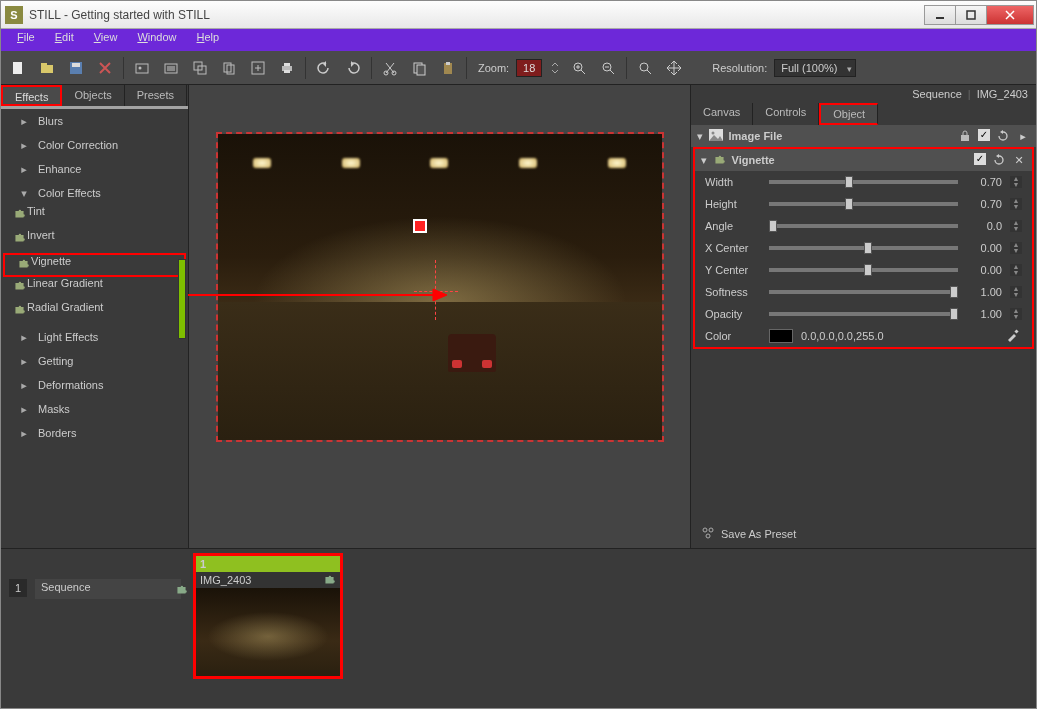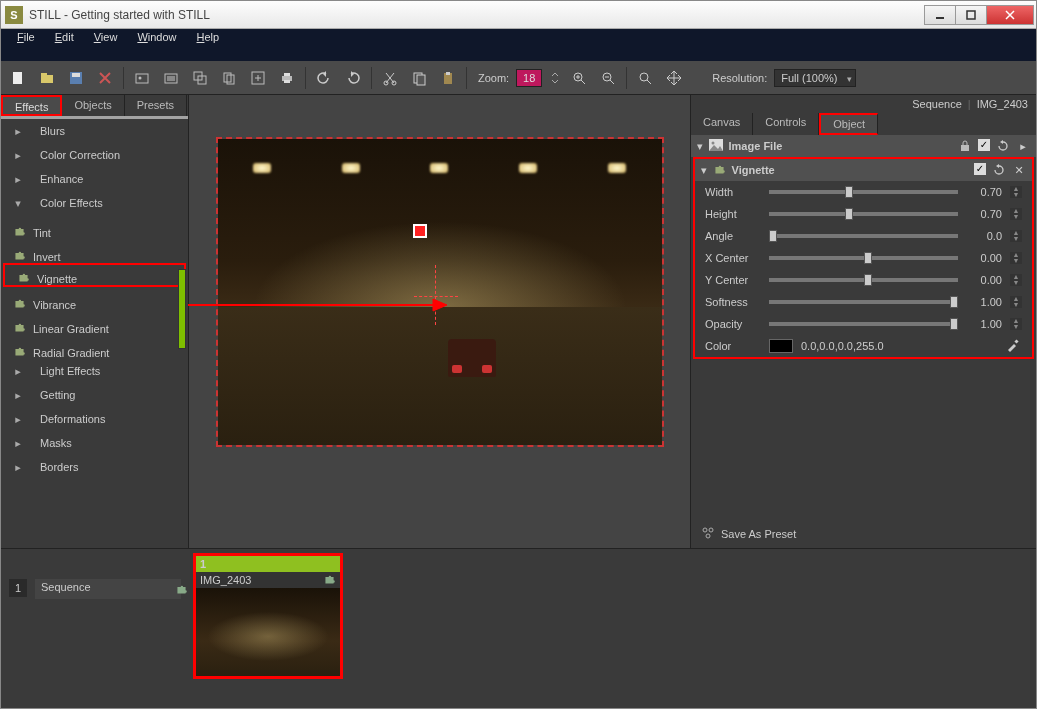--- a/index.html
+++ b/index.html
@@ -5,45 +5,45 @@
 * { margin:0; padding:0; box-sizing:border-box; font-family:Tahoma,Arial,sans-serif; font-size:11px; color:#ccc; user-select:none; }
 body { background:#e8e8e8; width:1037px; height:709px; overflow:hidden; }
 .window { width:1037px; height:709px; background:#3a3a3a; border:1px solid #888; display:flex; flex-direction:column; }
 .titlebar { height:28px; background:linear-gradient(#fdfdfd,#e8e8e8); display:flex; align-items:center; padding:0 2px; border-bottom:1px solid #aaa; }
 .titlebar .appicon { width:18px; height:18px; background:#8a8a40; color:#fff; display:flex; align-items:center; justify-content:center; font-weight:bold; margin-right:6px; margin-left:2px; }
 .titlebar .title { color:#444; font-size:12px; flex:1; }
 .winbtns { display:flex; gap:0; }
 .winbtn { width:32px; height:20px; display:flex; align-items:center; justify-content:center; background:linear-gradient(#f5f5f5,#ddd); border:1px solid #999; margin-left:-1px; }
 .winbtn.close { width:48px; background:linear-gradient(#e66,#c33); color:#fff; }
 .winbtn svg { width:10px; height:10px; }
-.menubar { height:22px; background:#0f172a; display:flex; align-items:flex-end; padding:16px 6px; }
+.menubar { height:22px; background:#6d28d9; display:flex; align-items:flex-start; padding:0 6px; }
 .menuitem { padding:2px 10px; color:#ddd; text-decoration:underline; text-decoration-color:transparent; }
 .menuitem::first-letter { text-decoration:underline; }
 .toolbar { height:34px; background:#4a4a4a; display:flex; align-items:center; padding:0 6px; gap:7px; border-bottom:1px solid #222; }
 .tbtn { width:22px; height:22px; display:flex; align-items:center; justify-content:center; background:#4a4a4a; }
 .tbtn svg { width:16px; height:16px; }
 .sep { width:1px; height:22px; background:#333; }
 .zoomlbl { color:#ccc; margin-left:4px; }
-.zoomval { width:26px; height:18px; background:#be185d; border:1px solid #222; color:#ddd; text-align:center; line-height:16px; }
+.zoomval { width:26px; height:18px; background:#7f1d1d; border:1px solid #222; color:#ddd; text-align:center; line-height:16px; }
 .reslbl { margin-left:20px; }
 .resdrop { height:18px; background:#333; border:1px solid #222; padding:0 18px 0 6px; line-height:16px; position:relative; }
 .resdrop::after { content:'▾'; position:absolute; right:4px; top:1px; color:#aaa; font-size:9px; }
 
 .maingrid { flex:1; display:grid; grid-template-columns:188px 1fr 346px; grid-template-rows:1fr 160px; background:#3a3a3a; }
 .leftpanel { grid-column:1; grid-row:1; background:#3a3a3a; border-right:1px solid #222; display:flex; flex-direction:column; }
 .tabs { display:flex; height:24px; background:#3a3a3a; border-bottom:3px solid #a3a3a3; }
 .tab { padding:4px 12px; color:#bbb; background:#3a3a3a; border-right:1px solid #222; }
 .tab.active { background:#4a4a4a; color:#ddd; }
 .efflist { flex:1; overflow:hidden; display:flex; flex-direction:column; position:relative; }
 .effscroll { position:absolute; right:2px; top:150px; width:8px; height:80px; background:#7fbf00; border:1px solid #333; }
-.effrow { display:flex; align-items:center; height:24px; padding:0 12px; gap:17px; }
+.effrow { display:flex; align-items:center; height:24px; padding:0 18px; gap:9px; }
 .effrow .arr { width:10px; text-align:center; color:#aaa; }
 .effrow.exp .arr::before { content:'▾'; }
 .effrow:not(.exp) .arr::before { content:'▸'; }
-.effsub { display:flex; align-items:flex-end; height:24px; padding:0 6px 0 10px; gap:6px; }
+.effsub { display:flex; align-items:flex-start; height:24px; padding:0 6px 0 10px; }
 .effsub .ico { width:16px; height:16px; display:flex; align-items:center; justify-content:center; }
 .redbox { border:2px solid #f00; }
 
 .canvas { grid-column:2; grid-row:1; background:#444; display:flex; align-items:center; justify-content:center; position:relative; }
 .imgwrap { width:448px; height:310px; border:2px dashed #c33; position:relative; overflow:hidden; margin-top:-60px; }
 .imgscene { width:100%; height:100%; background:
   radial-gradient(ellipse 60% 40% at 50% 55%, rgba(255,230,150,0.35), transparent 70%),
   linear-gradient(180deg,#1a1208 0%,#2a1d0d 40%,#3a2a15 55%,#4a3a20 65%,#3a2c18 100%);
   position:relative;
 }
@@ -313,28 +313,20 @@
               </svg>
             </span>
             <span>Vignette</span>
           </div>
         <div class="effsub">
             <span class="ico">
               <svg class="puzzle-ico" viewBox="0 0 16 16">
                 <path d="M3 5 h4 a1.5 1.5 0 1 1 3 0 h3 v4 a1.5 1.5 0 1 1 0 3 v1 h-10z" fill="#9a7"></path>
               </svg>
             </span>
-            <span>Vibrance</span>
-          </div>
-        <div class="effsub">
-            <span class="ico">
-              <svg class="puzzle-ico" viewBox="0 0 16 16">
-                <path d="M3 5 h4 a1.5 1.5 0 1 1 3 0 h3 v4 a1.5 1.5 0 1 1 0 3 v1 h-10z" fill="#9a7"></path>
-              </svg>
-            </span>
             <span>Linear Gradient</span>
           </div>
         <div class="effsub">
             <span class="ico">
               <svg class="puzzle-ico" viewBox="0 0 16 16">
                 <path d="M3 5 h4 a1.5 1.5 0 1 1 3 0 h3 v4 a1.5 1.5 0 1 1 0 3 v1 h-10z" fill="#9a7"></path>
               </svg>
             </span>
             <span>Radial Gradient</span>
           </div>

